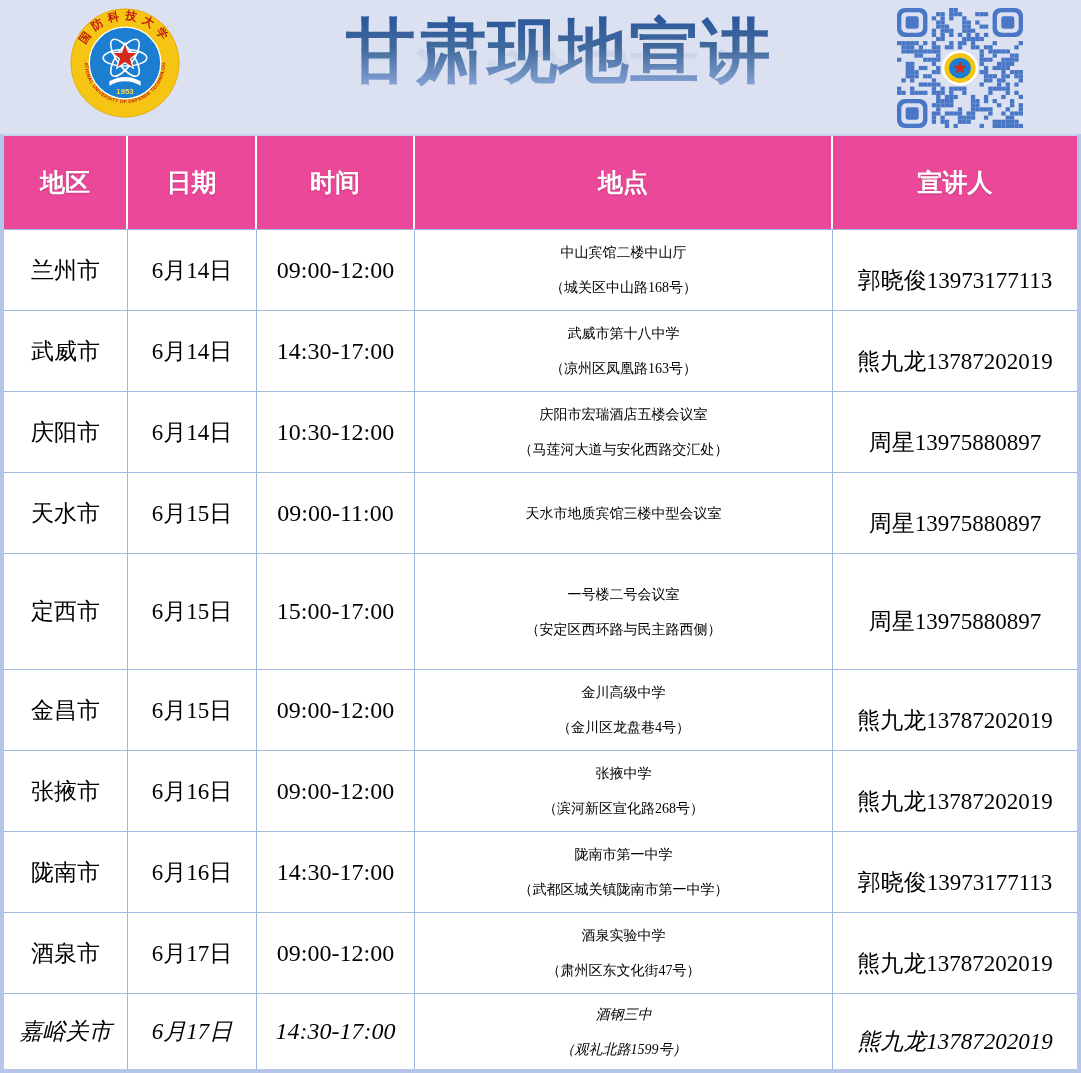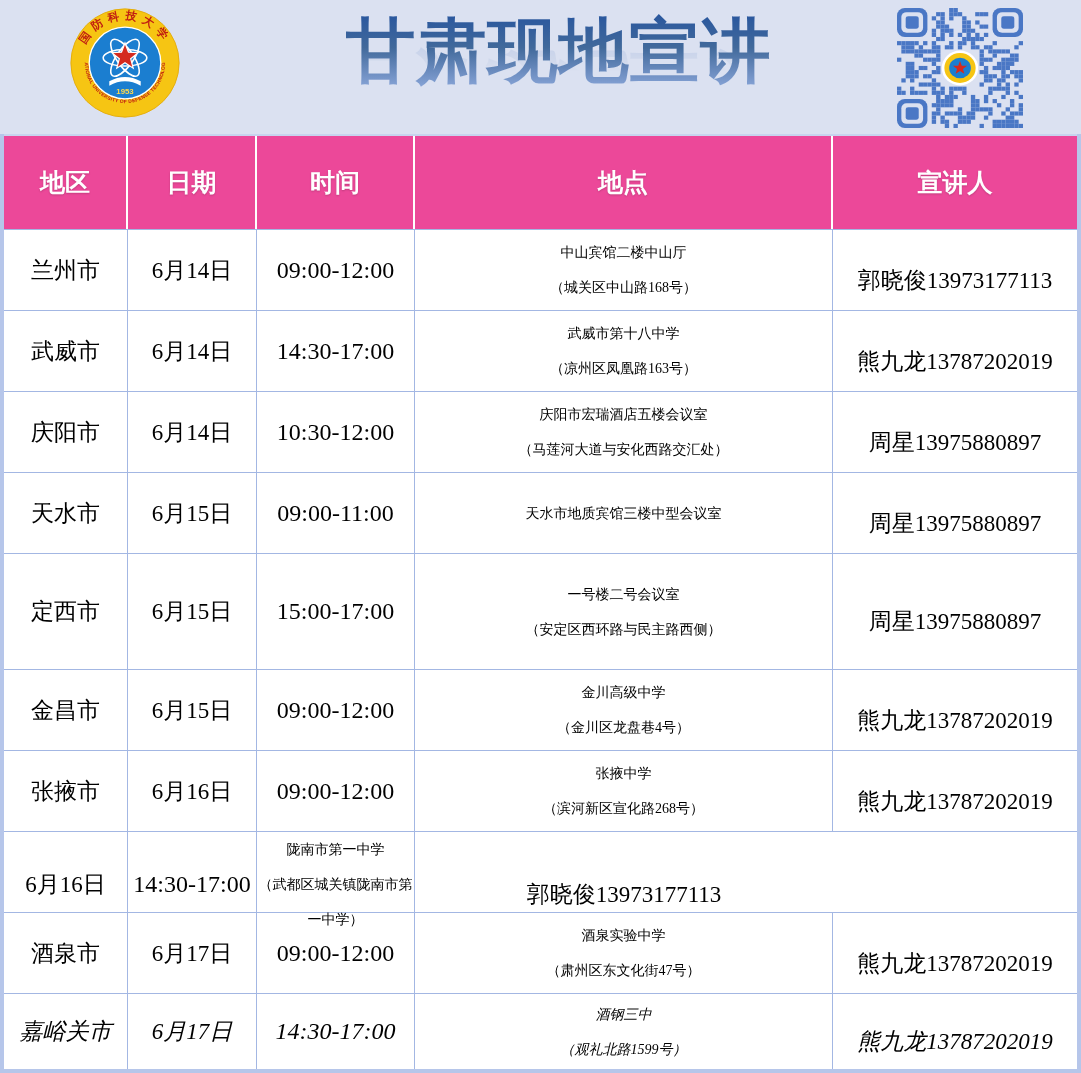--- a/index.html
+++ b/index.html
@@ -472,20 +472,21 @@
       <div class="td">6月16日</div>
       <div class="td time">09:00-12:00</div>
       <div class="td loc">
         <div>张掖中学</div>
         <div>（滨河新区宣化路268号）</div>
       </div>
       <div class="td presenter">熊九龙13787202019</div>
     </div>
 
     <div class="tr h81">
+      <div class="td">陇南市</div>
       <div class="td">6月16日</div>
       <div class="td time">14:30-17:00</div>
       <div class="td loc">
         <div>陇南市第一中学</div>
         <div>（武都区城关镇陇南市第一中学）</div>
       </div>
       <div class="td presenter">郭晓俊13973177113</div>
     </div>
 
     <div class="tr h81">

